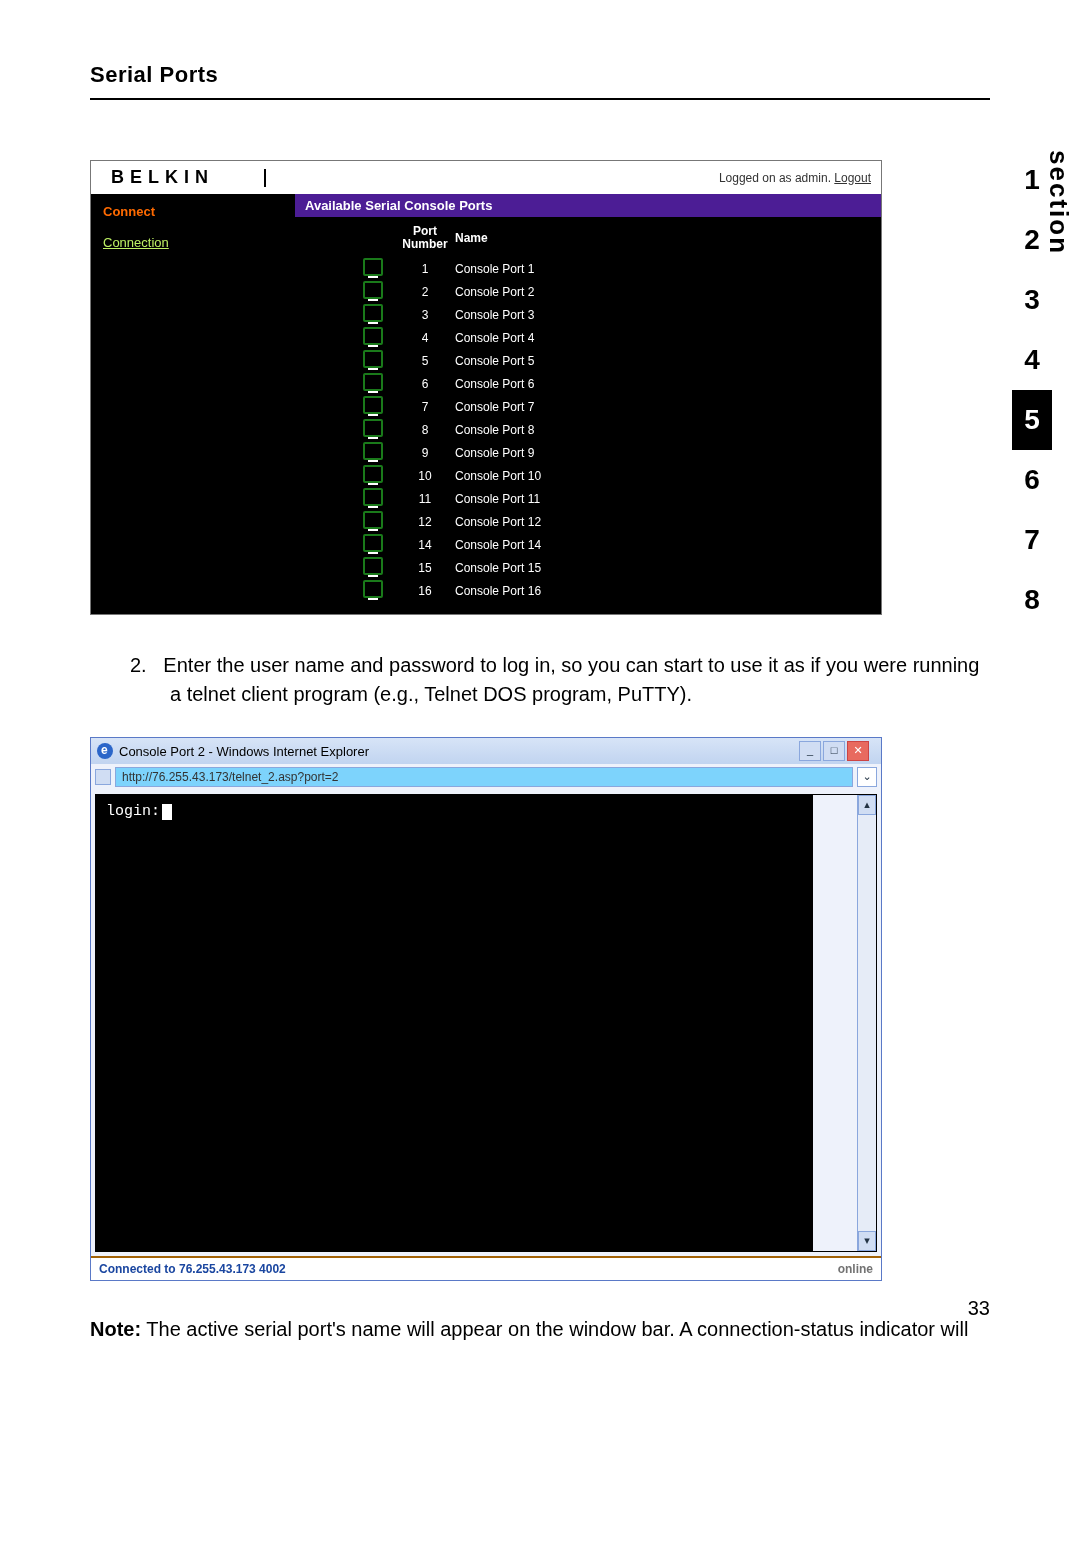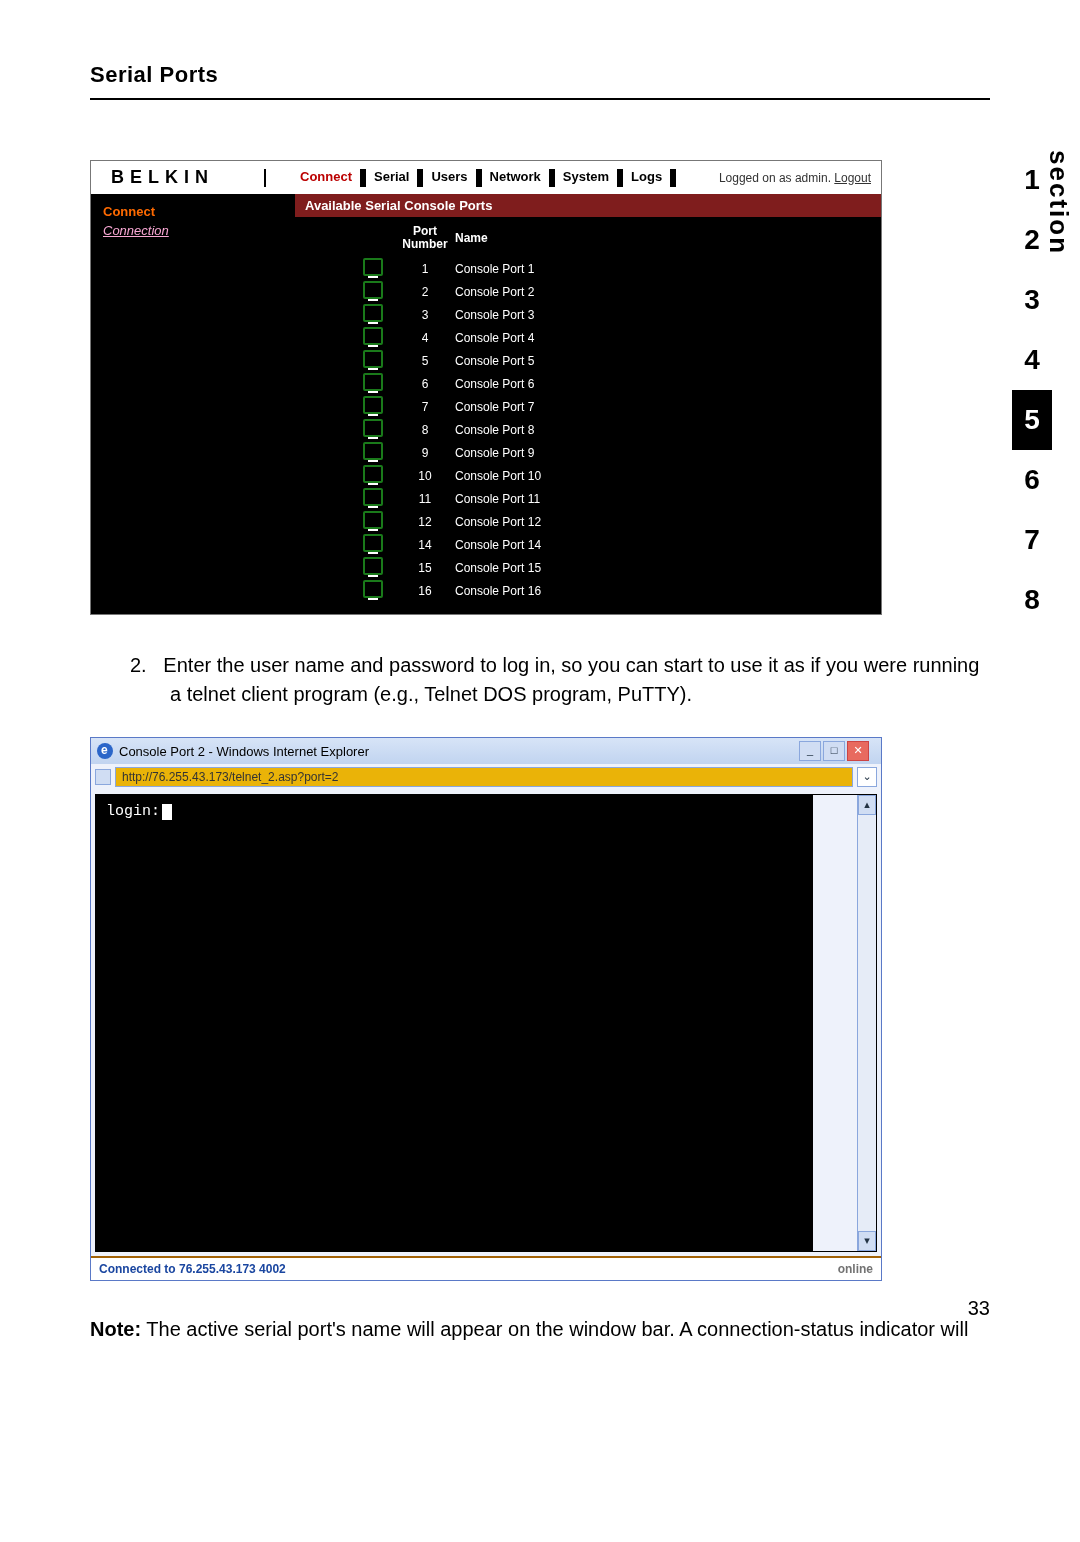--- a/index.html
+++ b/index.html
@@ -106,25 +106,25 @@
     background: #000;
     color: #fff;
     min-height: 370px;
   }
   .shot1-side {
     width: 180px;
     padding: 10px 12px;
     font-size: 13px;
   }
   .shot1-side .side-title { color: #ff6a00; font-weight: 700; }
-  .shot1-side .side-link { color: #f9a8d4; text-decoration: underline; margin-top: 4px; font-style: italic; }
+  .shot1-side .side-link { color: #bef264; text-decoration: underline; margin-top: 16px; }
 
   .shot1-main { flex: 1; padding: 0 0 12px 0; }
   .ports-title {
-    background: #7f1d1d;
+    background: #4c1d95;
     color: #fff;
     font-weight: 700;
     font-size: 13px;
     padding: 4px 10px;
     text-align: left;
   }
   .ports-head, .ports-row {
     display: grid;
     grid-template-columns: 40px 60px 180px;
     align-items: center;
@@ -214,21 +214,21 @@
     align-items: center;
     padding: 3px 4px;
     background: #eef2fb;
     gap: 4px;
   }
   .ie-addr .aicon {
     width: 14px; height: 14px; background: #d0ddf3; border: 1px solid #8aa7dd; display:inline-block;
   }
   .ie-addr .url {
     flex: 1;
-    background: #eab308;
+    background: #7dd3fc;
     border: 1px solid #8aa7dd;
     font-size: 12px;
     padding: 2px 6px;
     color: #333;
   }
   .ie-addr .drop {
     width: 18px; height: 18px; border: 1px solid #8aa7dd; background:#fff;
     text-align:center; font-size:11px; line-height:16px; color:#234;
   }
 
@@ -309,21 +309,20 @@
         <div class="section-num">6</div>
         <div class="section-num">7</div>
         <div class="section-num">8</div>
       </div>
   </div>
 
   <div class="shot1">
     <div class="shot1-topbar">
       <span class="brand">BELKIN</span>
       <span class="vsep"></span>
-      <span class="topnav"><span class="active">Connect</span><span class="vsep"></span><span>Serial</span><span class="vsep"></span><span>Users</span><span class="vsep"></span><span>Network</span><span class="vsep"></span><span>System</span><span class="vsep"></span><span>Logs</span><span class="vsep"></span></span>
       <span class="login-status">
         <span>Logged on as admin. </span><span class="logout">Logout</span>
       </span>
     </div>
     <div class="shot1-body">
       <div class="shot1-side">
         <div class="side-title">Connect</div>
         <div class="side-link">Connection</div>
       </div>
       <div class="shot1-main">

